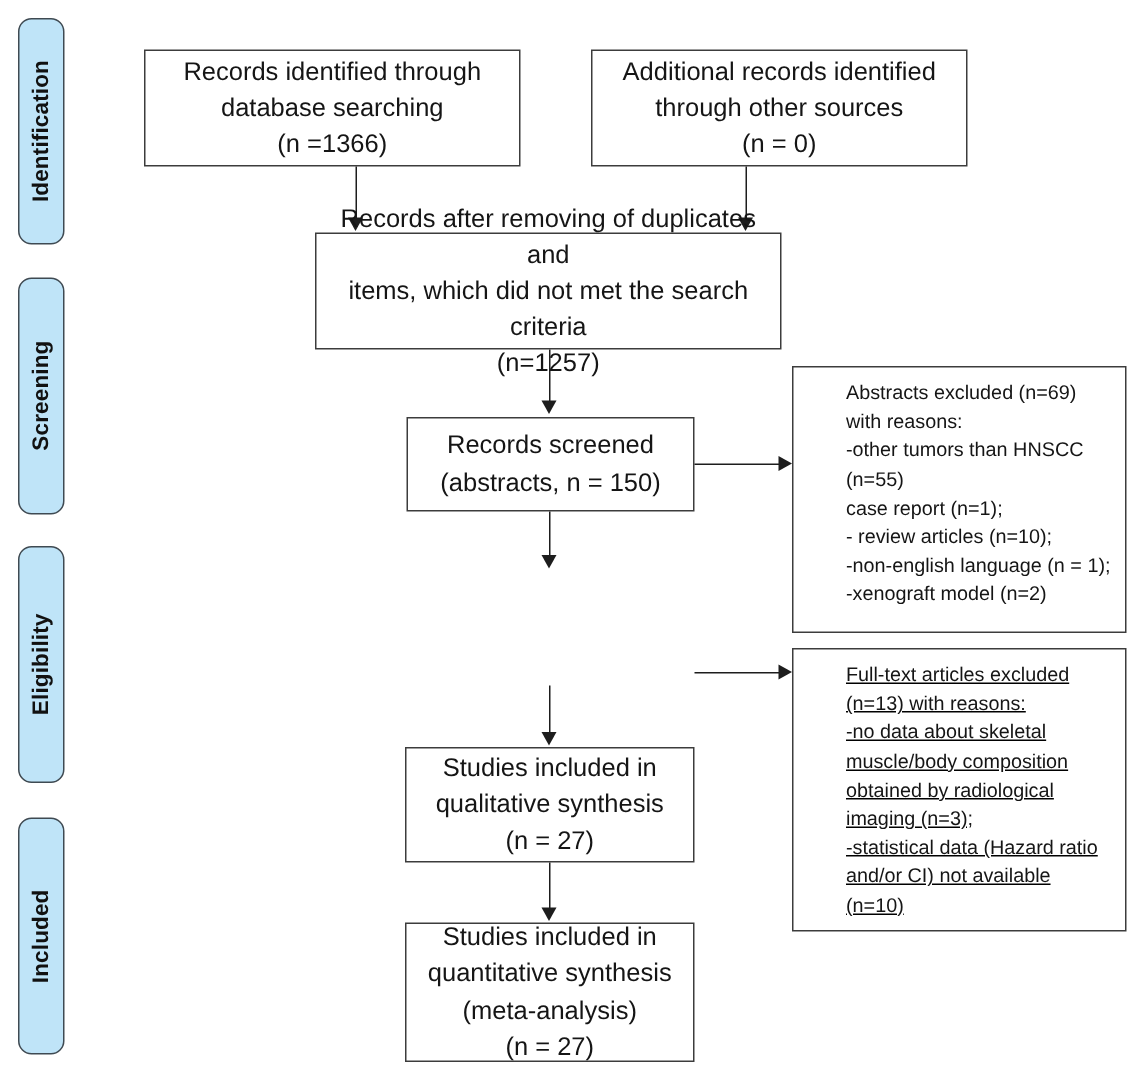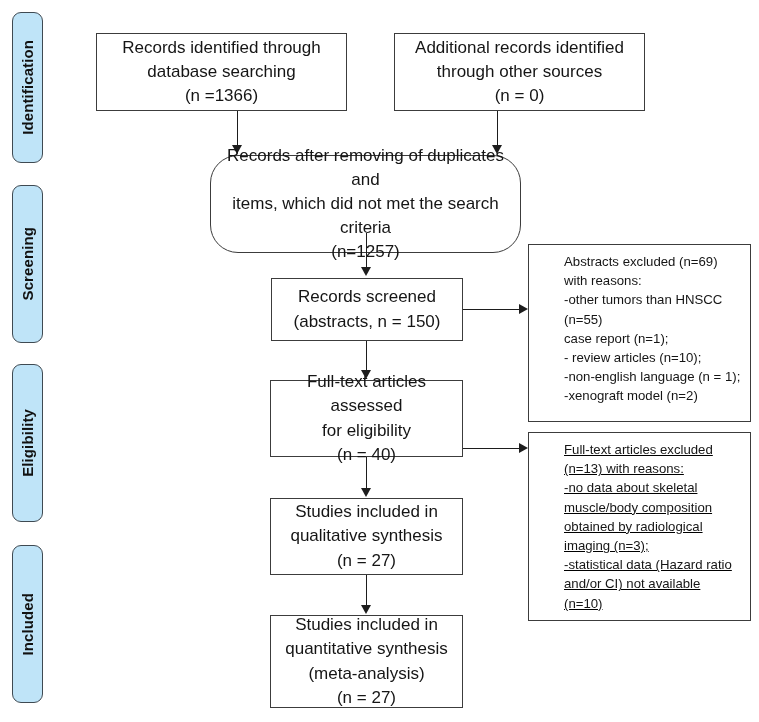--- a/index.html
+++ b/index.html
@@ -125,21 +125,21 @@
 through other sources
 (n = 0)</span>
   </div>
 
   <div class="vline" style="left:237px; top:111px; height:36px;"></div>
   <div class="arrow-down" style="left:232px; top:145px;"></div>
 
   <div class="vline" style="left:497px; top:111px; height:36px;"></div>
   <div class="arrow-down" style="left:492px; top:145px;"></div>
 
-  <div class="flow-box" style="left:210px; top:155px; width:311px; height:98px;border-radius:28px;">
+  <div class="flow-box" style="left:210px; top:155px; width:311px; height:78px;">
     <span class="box-text">Records after removing of duplicates and
 items, which did not met the search criteria
 (n=1257)</span>
   </div>
 
   <div class="vline" style="left:366px; top:233px; height:36px;"></div>
   <div class="arrow-down" style="left:361px; top:267px;"></div>
 
   <div class="flow-box" style="left:271px; top:278px; width:192px; height:63px;">
     <span class="box-text">Records screened
@@ -156,25 +156,20 @@
 (n=55)
 case report (n=1);
 - review articles (n=10);
 -non-english language (n = 1);
 -xenograft model (n=2)</span>
   </div>
 
   <div class="vline" style="left:366px; top:341px; height:31px;"></div>
   <div class="arrow-down" style="left:361px; top:370px;"></div>
 
-  <div class="flow-box" style="left:270px; top:380px; width:193px; height:77px;">
-    <span class="box-text">Full-text articles assessed
-for eligibility
-(n = 40)</span>
-  </div>
 
   <div class="hline" style="left:463px; top:448px; width:58px;"></div>
   <div class="arrow-right" style="left:519px; top:443px;"></div>
 
   <div class="flow-box align-left" style="left:528px; top:432px; width:223px; height:189px;text-decoration:underline;">
     <span class="box-text">Full-text articles excluded
 (n=13) with reasons:
 -no data about skeletal
 muscle/body composition
 obtained by radiological

